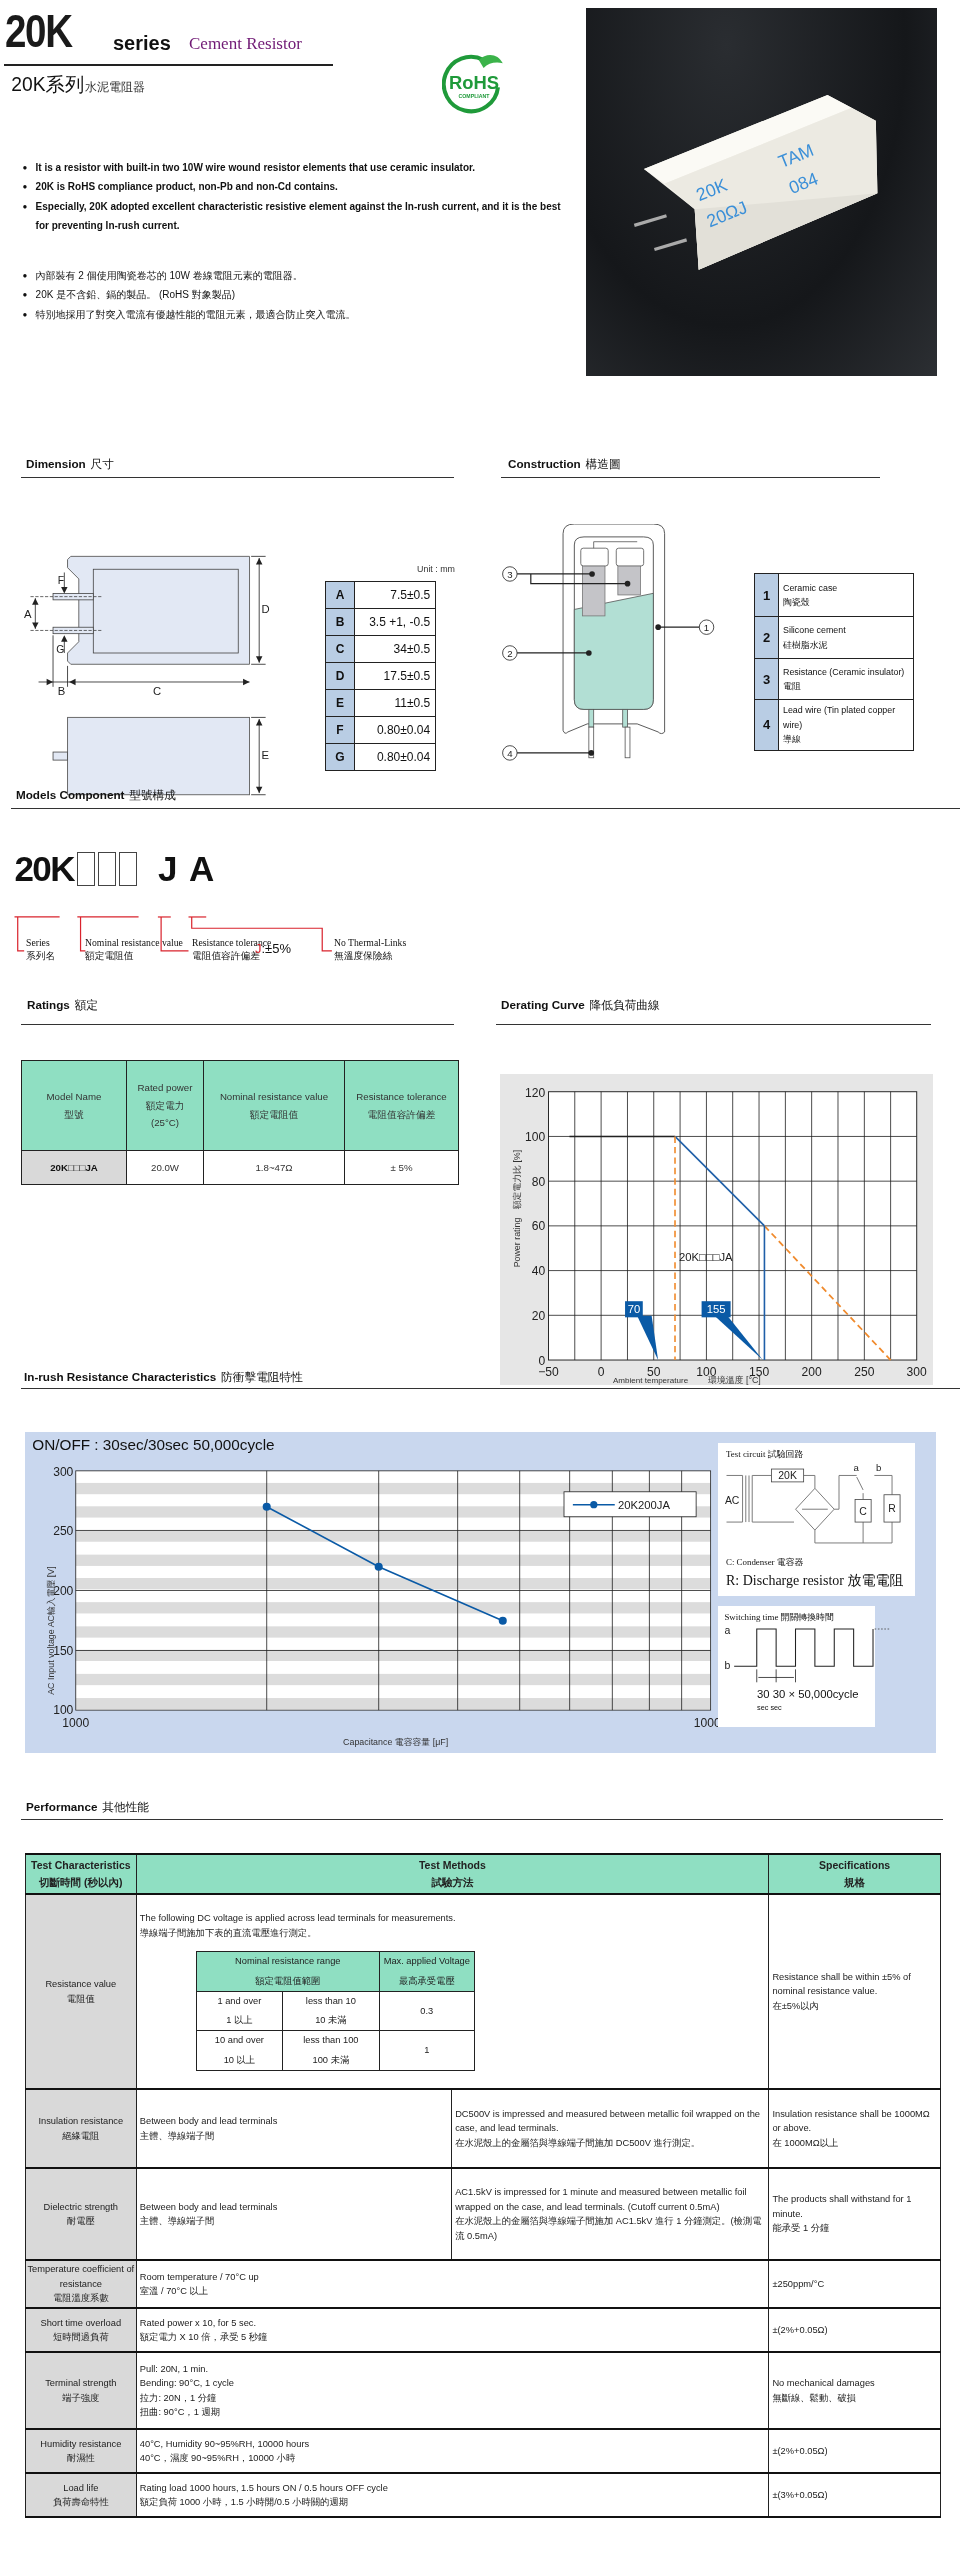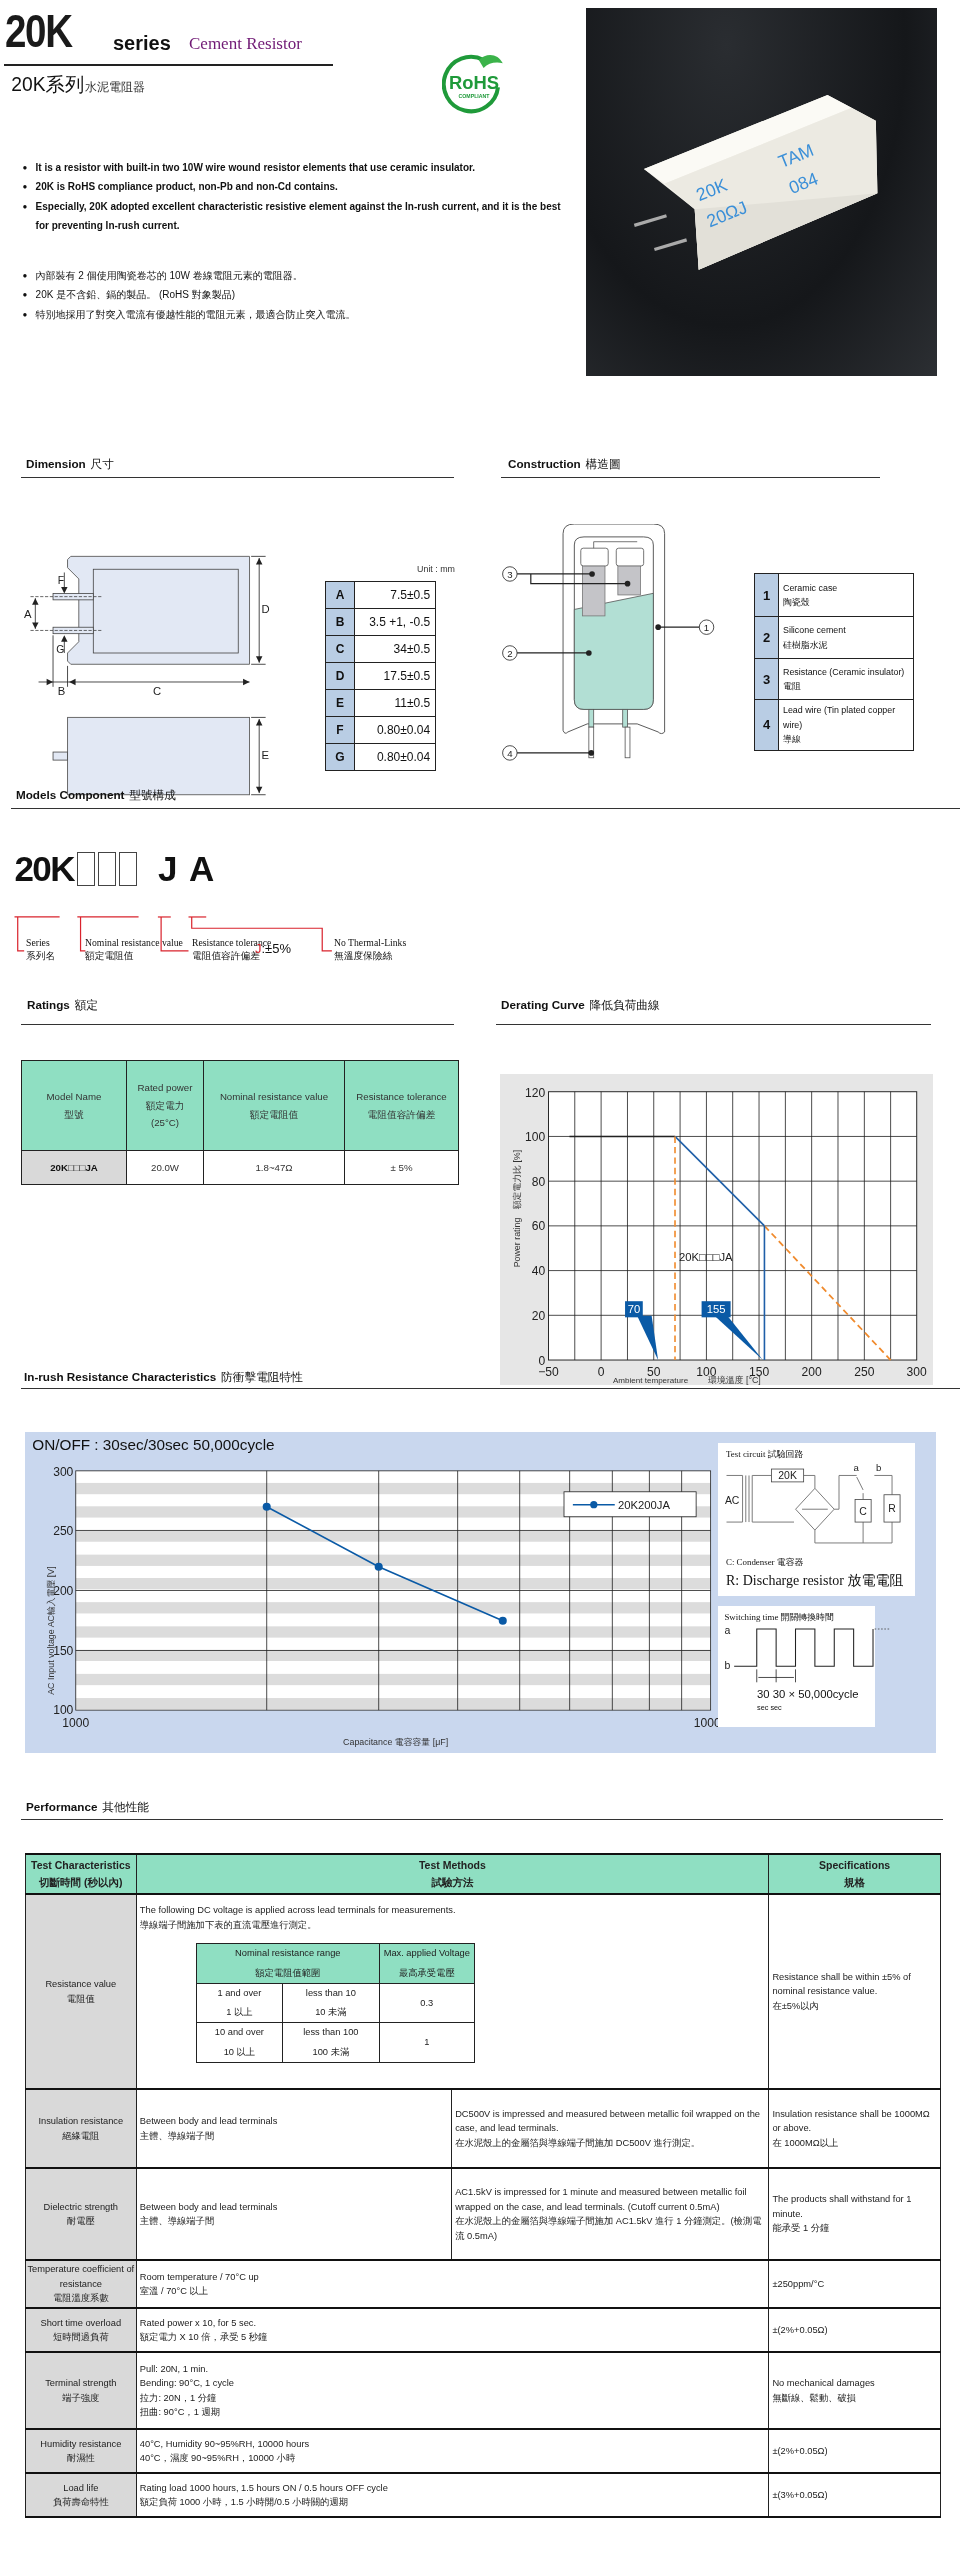--- a/index.html
+++ b/index.html
@@ -527,21 +527,21 @@
     <td>
           <div>Specifications</div>
           <div>規格</div>
         </td>
   </tr>
   <tr style="height:195px">
     <td class="name">
           <div>Resistance value</div>
           <div>電阻值</div>
         </td>
-    <td class="method" colspan="2" style="vertical-align:top;padding-top:8px;">
+    <td class="method" colspan="2" style="vertical-align:top;padding-top:16px;">
       <div>The following DC voltage is applied across lead terminals for measurements.</div>
       <div>導線端子間施加下表的直流電壓進行測定。</div>
       <table class="inner" style="margin:11.3px 0 0 56px;width:279px;border-radius:16px;">
         <tbody>
               <tr>
           <td class="ih" colspan="2">
                   <div>Nominal resistance range</div>
                   <div>額定電阻值範圍</div>
                 </td>
           <td class="ih" style="width:95px">

